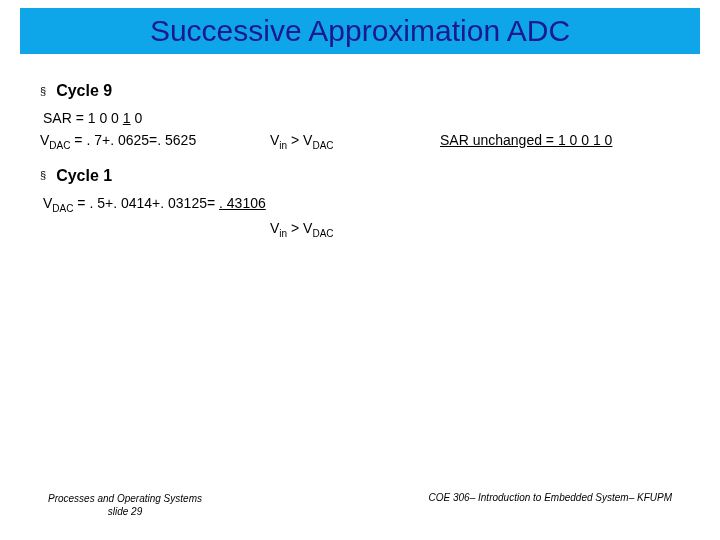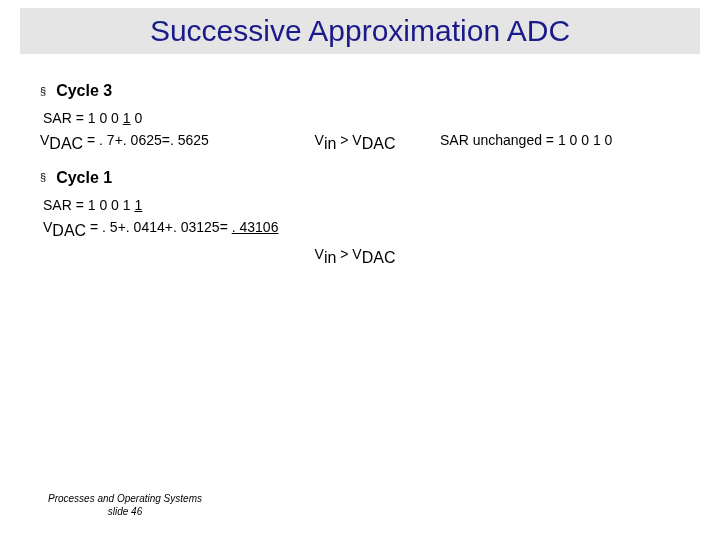--- a/index.html
+++ b/index.html
@@ -5,21 +5,21 @@
   * { margin: 0; padding: 0; box-sizing: border-box; }
   body {
     width: 720px;
     height: 540px;
     background: #ffffff;
     font-family: Arial, sans-serif;
     position: relative;
     overflow: hidden;
   }
   .title-banner {
-    background: #e5e5e5;
+    background: #0ea5e9;
     margin: 8px 20px 0 20px;
     padding: 6px 0;
     text-align: center;
   }
   .title-banner h1 {
     font-family: "Comic Sans MS", cursive, sans-serif;
     font-size: 30px;
     font-weight: normal;
     color: #1a1a8a;
   }
@@ -45,23 +45,23 @@
   .line {
     margin: 4px 0 6px 3px;
     font-size: 14px;
   }
   .row {
     display: flex;
     margin: 4px 0 6px 0;
     font-size: 14px;
   }
   .col1 { width: 230px; }
-  .col2 { width: 170px; text-align: center; }
-  .col3 { flex: 1; }
-  .sub { font-size: 16px; vertical-align: sub; }
+  .col2 { width: 170px; }
+  .col3 { flex: 1; text-decoration: underline; }
+  .sub { font-size: 10px; vertical-align: sub; }
   .u { text-decoration: underline; }
   .spacer { height: 10px; }
   .footer {
     position: absolute;
     bottom: 22px;
     left: 0;
     right: 0;
     display: flex;
     justify-content: space-between;
     padding: 0 48px;
@@ -77,21 +77,21 @@
 <body>
 
 <div class="title-banner">
   <h1>Successive Approximation ADC</h1>
 </div>
 
 <div class="content">
 
   <div class="cycle-head">
     <span class="bullet">§</span>
-    <span class="cycle-label">Cycle 3</span>
+    <span class="cycle-label">Cycle 9</span>
   </div>
 
   <div class="line">
     <span>SAR = 1 0 0 </span><span class="u">1</span><span> 0</span>
   </div>
 
   <div class="row">
     <div class="col1">
       <span>V</span><span class="sub">DAC</span><span> = . 7+. 0625=. 5625</span>
     </div>
@@ -101,35 +101,33 @@
     <div class="col3">SAR unchanged = 1 0 0 1 0</div>
   </div>
 
   <div class="spacer"></div>
 
   <div class="cycle-head">
     <span class="bullet">§</span>
     <span class="cycle-label">Cycle 1</span>
   </div>
 
-  <div class="line">
-    <span>SAR = 1 0 0 1 </span><span class="u">1</span>
-  </div>
 
   <div class="line">
     <span>V</span><span class="sub">DAC</span><span> = . 5+. 0414+. 03125= </span><span class="u">. 43106</span>
   </div>
 
   <div class="row">
     <div class="col1"></div>
     <div class="col2">
       <span>V</span><span class="sub">in</span><span> &gt; V</span><span class="sub">DAC</span>
     </div>
   </div>
 
 </div>
 
 <div class="footer">
   <div class="footer-left">
     <div>Processes and Operating Systems</div>
-    <div class="center">slide 46</div>
+    <div class="center">slide 29</div>
   </div>
+  <div class="footer-right">COE 306– Introduction to Embedded System– KFUPM</div>
 </div>
 
 </body></html>

